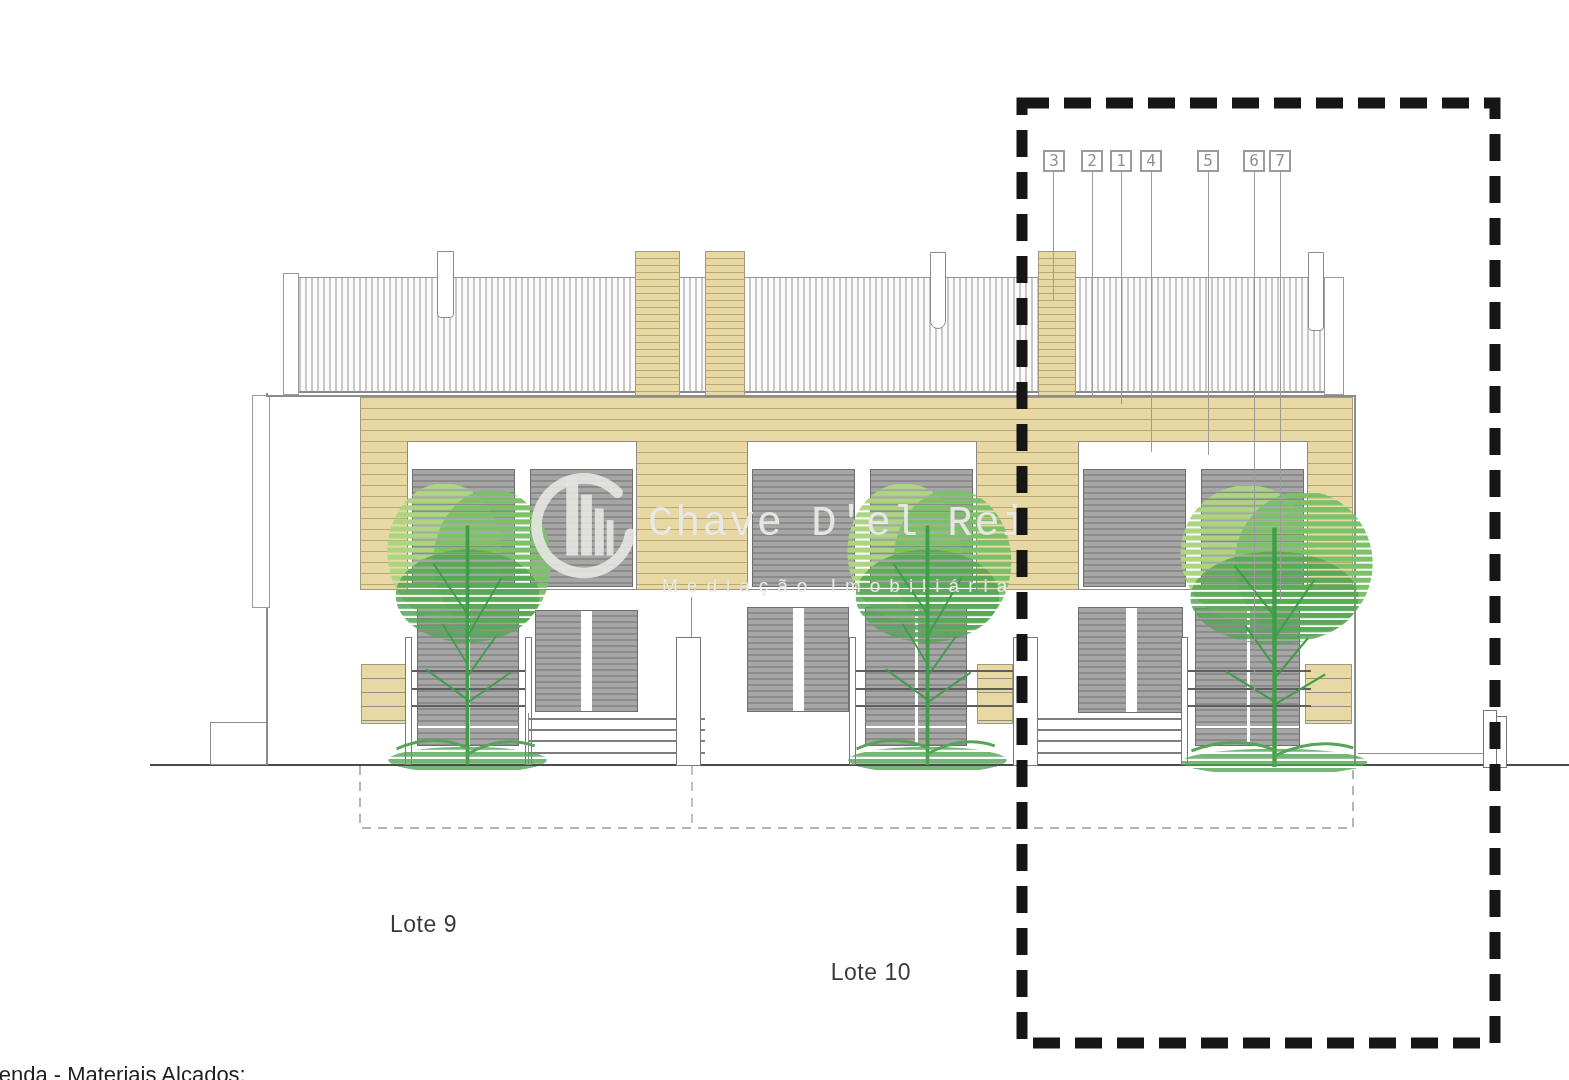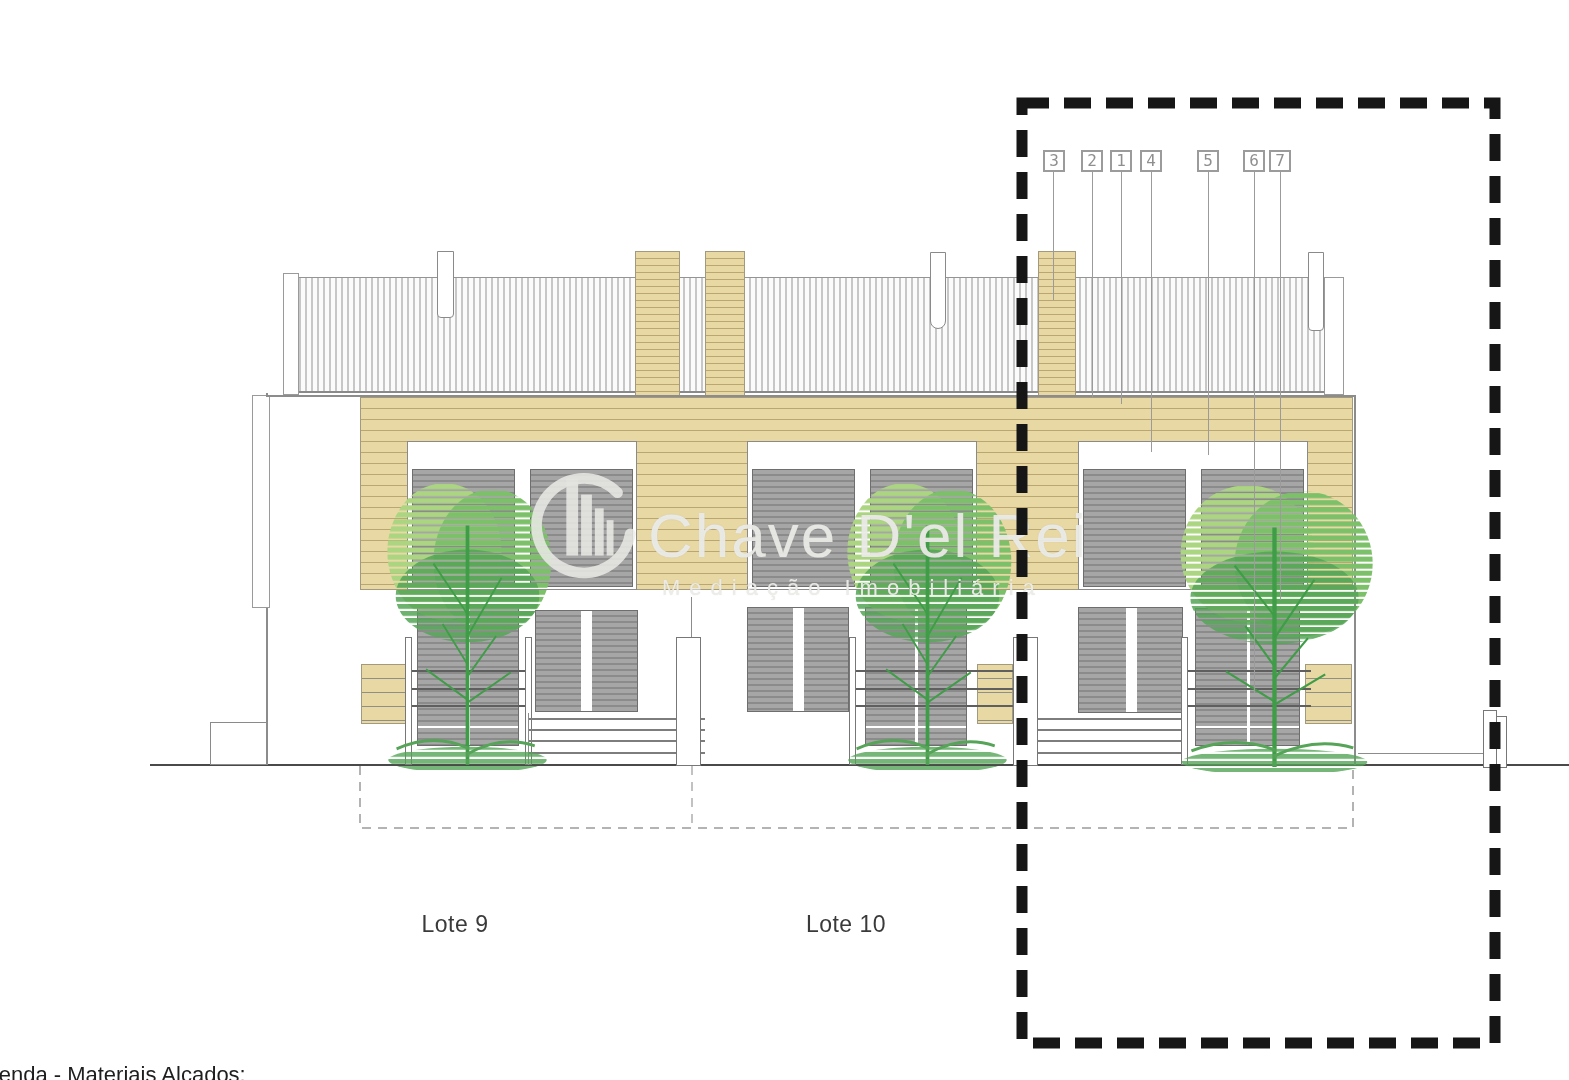--- a/index.html
+++ b/index.html
@@ -26,23 +26,23 @@
   .opening{position:absolute;background:#fff;border:1px solid #8a8a8a;box-sizing:border-box;}
   .bar{position:absolute;height:2px;background:var(--dkLine);}
   .step{position:absolute;height:2px;background:#7d7d7d;}
   .post{position:absolute;background:#fff;border:1px solid #777;box-sizing:border-box;}
   .cbox{position:absolute;width:22px;height:22px;border:2px solid #9b9b9b;box-sizing:border-box;
     color:#8f8f8f;font-family:"DejaVu Sans Mono",monospace;font-size:16px;line-height:18px;
     text-align:center;background:transparent;}
   .leader{position:absolute;width:1px;background:#9b9b9b;}
   .lote-label{position:absolute;color:#3a3a3a;font-size:23px;letter-spacing:.5px;}
   .legend-caption{position:absolute;color:#1e1e1e;font-size:22px;}
-  .wm-brand{position:absolute;font-family:Liberation Sans, sans-serif;font-size:62px;letter-spacing:2px;
+  .wm-brand{position:absolute;font-family:Liberation Mono, monospace;font-size:42px;letter-spacing:2px;
     color:#ececе8;color:rgba(236,236,232,.92);text-shadow:0 0 1px rgba(160,160,160,.35);white-space:nowrap;}
-  .wm-sub{position:absolute;font-size:22px;letter-spacing:9px;color:rgba(236,236,232,.95);
+  .wm-sub{position:absolute;font-size:19px;letter-spacing:9px;color:rgba(236,236,232,.95);
     text-shadow:0 0 1px rgba(160,160,160,.3);white-space:nowrap;}
   svg{display:block;}
 </style>
 </head>
 <body>
 
 <div class="stage">
 
   <svg width="0" height="0" aria-hidden="true">
     <defs>
@@ -203,17 +203,17 @@
       <rect x="81" y="56" width="7" height="36"></rect>
     </g>
   </svg>
   <div class="wm-brand" style="left:648px;top:500px">Chave D'el Rei</div>
   <div class="wm-sub" style="left:662px;top:575px">Mediação Imobiliária</div>
 
   <svg class="abs" style="left:0;top:0" width="1569" height="1080">
     <rect x="1022" y="103" width="473" height="940" fill="none" stroke="#161616" stroke-width="11" stroke-dasharray="27 15"></rect>
   </svg>
 
-  <div class="lote-label" style="left:390px;top:911px;width:130px;text-align:center">Lote 9</div>
-  <div class="lote-label" style="left:781px;top:911px;width:130px;text-align:center">Lote 10</div>
+  <div class="lote-label" style="left:390px;top:911px;width:130px;text-align:left">Lote 9</div>
+  <div class="lote-label" style="left:781px;top:959px;width:130px;text-align:right">Lote 10</div>
   <div class="legend-caption" style="left:-38px;top:1062px">Legenda - Materiais Alçados:</div>
 
 </div>
 
 </body></html>

